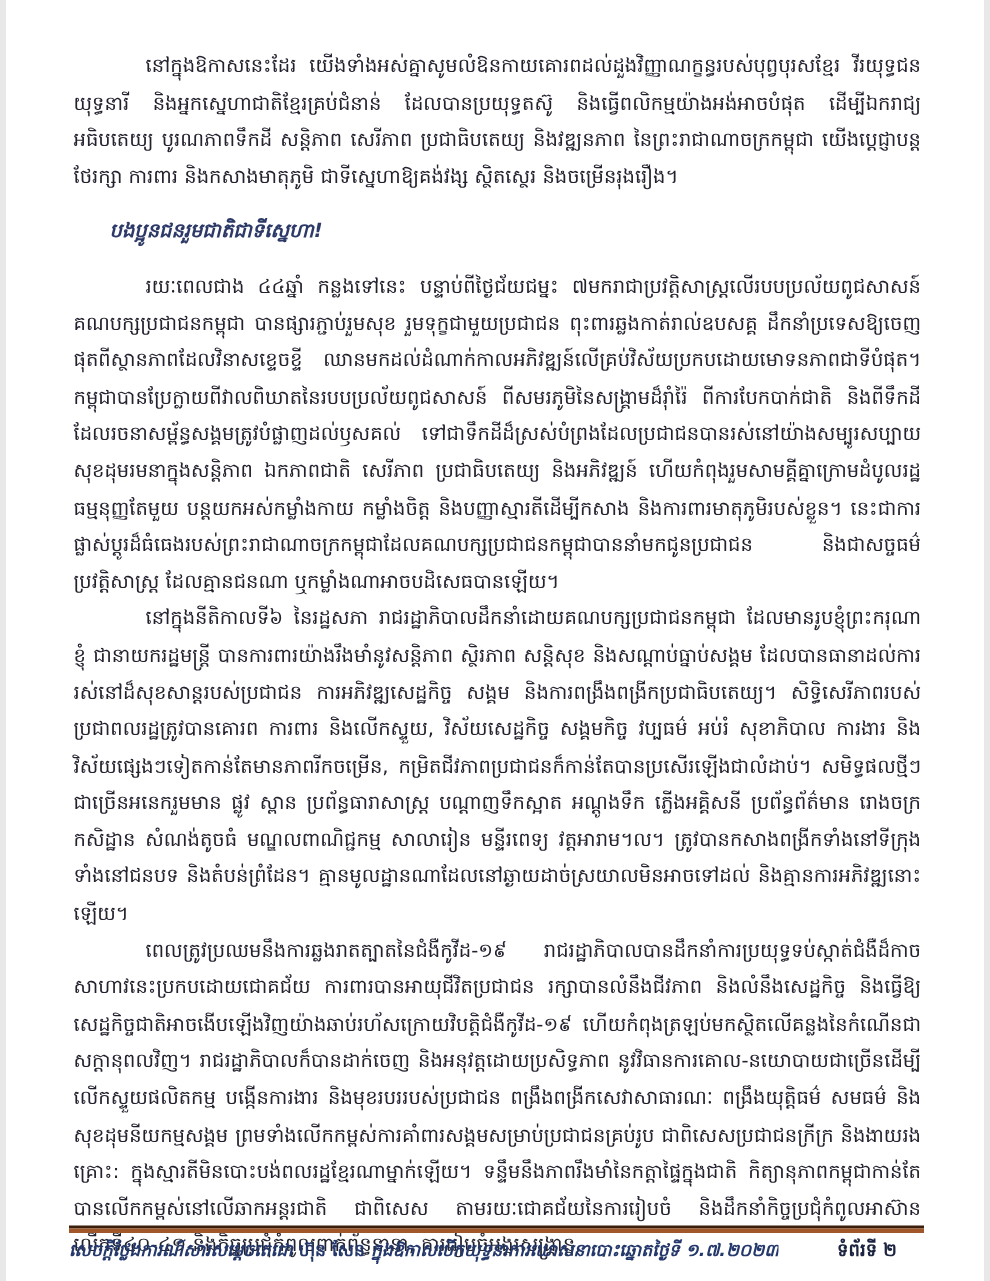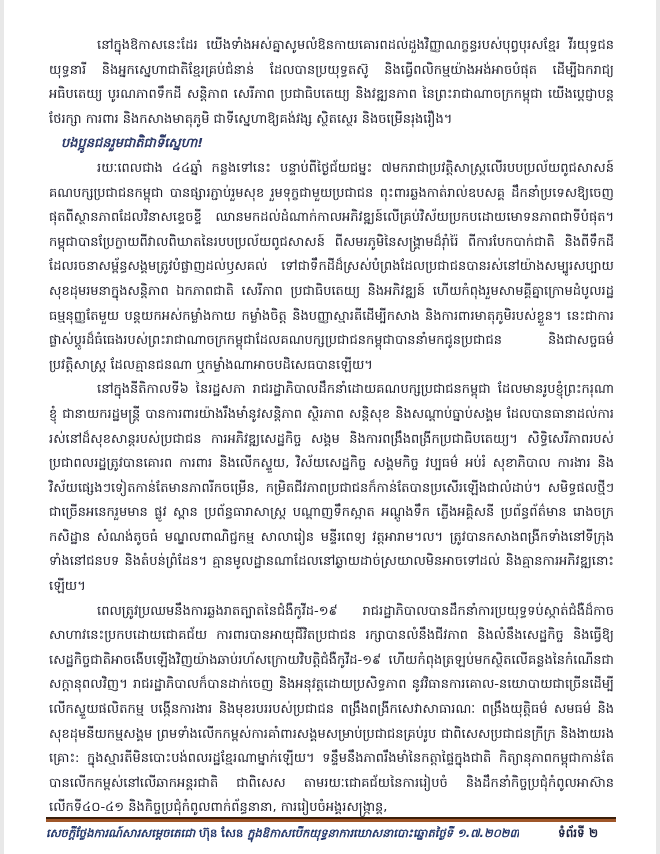--- a/index.html
+++ b/index.html
@@ -15,21 +15,21 @@
     position:absolute;
     left:45px;right:42px;top:33px;
     font-size:13px;
     line-height:24.6px;
     text-align:justify;
     color:#22222f;
     letter-spacing:0;
   }
   .para{margin:0;text-indent:48px;}
   .salutation{
-    margin:0;
+    margin:12px;
     text-indent:12px;
     font-weight:bold;
     font-style:italic;
     color:#2d3a68;
   }
   .bold{font-weight:400;}
   .footer{
     position:absolute;
     left:42px;right:40px;
     top:817px;

